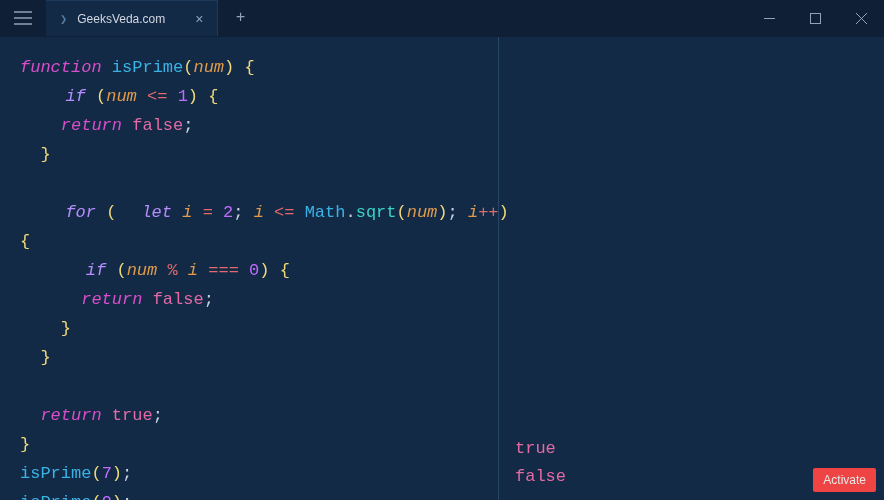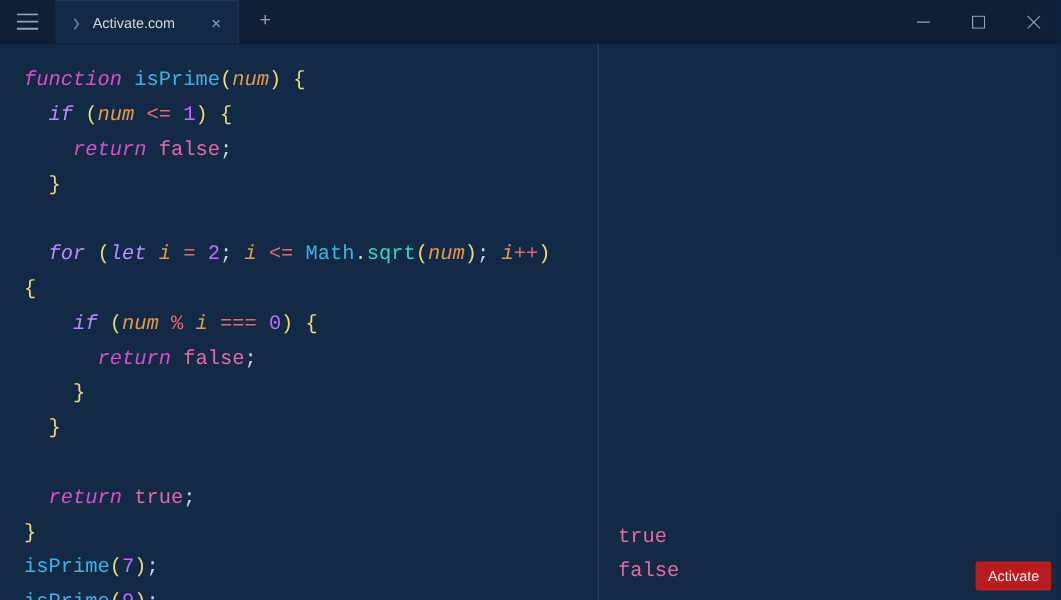--- a/index.html
+++ b/index.html
@@ -35,46 +35,46 @@
   .newtab{width:44px;display:flex;align-items:center;justify-content:center;color:var(--muted);font-size:16px;}
   .spacer{flex:1}
   .winbtn{width:46px;display:flex;align-items:center;justify-content:center;color:var(--muted);}
   .winbtn svg{width:11px;height:11px;}
   
   .content{display:flex;height:calc(100% - 36px);}
   .pane{padding:16px 0 0 20px;font-size:17px;line-height:29px;white-space:pre;}
   .left{width:478px;border-right:1px solid var(--border);}
   .right{flex:1;padding-left:28px;position:relative;}
   .kw{color:var(--kw);font-style:italic;margin-top:36px;}
-  .ctrl{color:var(--ctrl);font-style:italic;}
+  .ctrl{color:var(--ctrl);font-style:italic;margin-left:25px;}
   .nm{color:var(--name);}
   .pm{color:var(--param);font-style:italic;}
   .op{color:var(--op);}
   .n{color:var(--num);}
   .call{color:var(--call);}
   .br{color:var(--brace);}
   .bool{color:var(--true);}
   .pl{color:#c7d1de;}
   .output{position:absolute;bottom:10px;left:16px;line-height:28px;}
-  .activate{position:absolute;right:8px;bottom:8px;background:#b91c1c;color:#e8e8e8;font:12px/1 'Segoe UI',Arial,sans-serif;padding:6px 10px;border-radius:2px;}
+  .activate{position:absolute;right:8px;bottom:8px;background:#ef4444;color:#e8e8e8;font:12px/1 'Segoe UI',Arial,sans-serif;padding:6px 10px;border-radius:2px;}
 </style>
 </head>
 <body>
 
 <div class="app">
 
   <div class="titlebar">
     <div class="hamburger">
       <svg viewBox="0 0 18 14">
           <path stroke="#8fa3ba" stroke-width="1.6" d="M0 1h18M0 7h18M0 13h18"></path>
         </svg>
     </div>
     <div class="tab active">
       <span class="chev">❯</span>
-      <span>Activate.com</span>
+      <span>GeeksVeda.com</span>
       <span class="close">×</span>
     </div>
     <div class="newtab">+</div>
     <div class="spacer"></div>
     <div class="winbtn">
       <svg viewBox="0 0 11 11">
           <path stroke="#8fa3ba" stroke-width="1" d="M0 5.5h11"></path>
         </svg>
     </div>
     <div class="winbtn">

